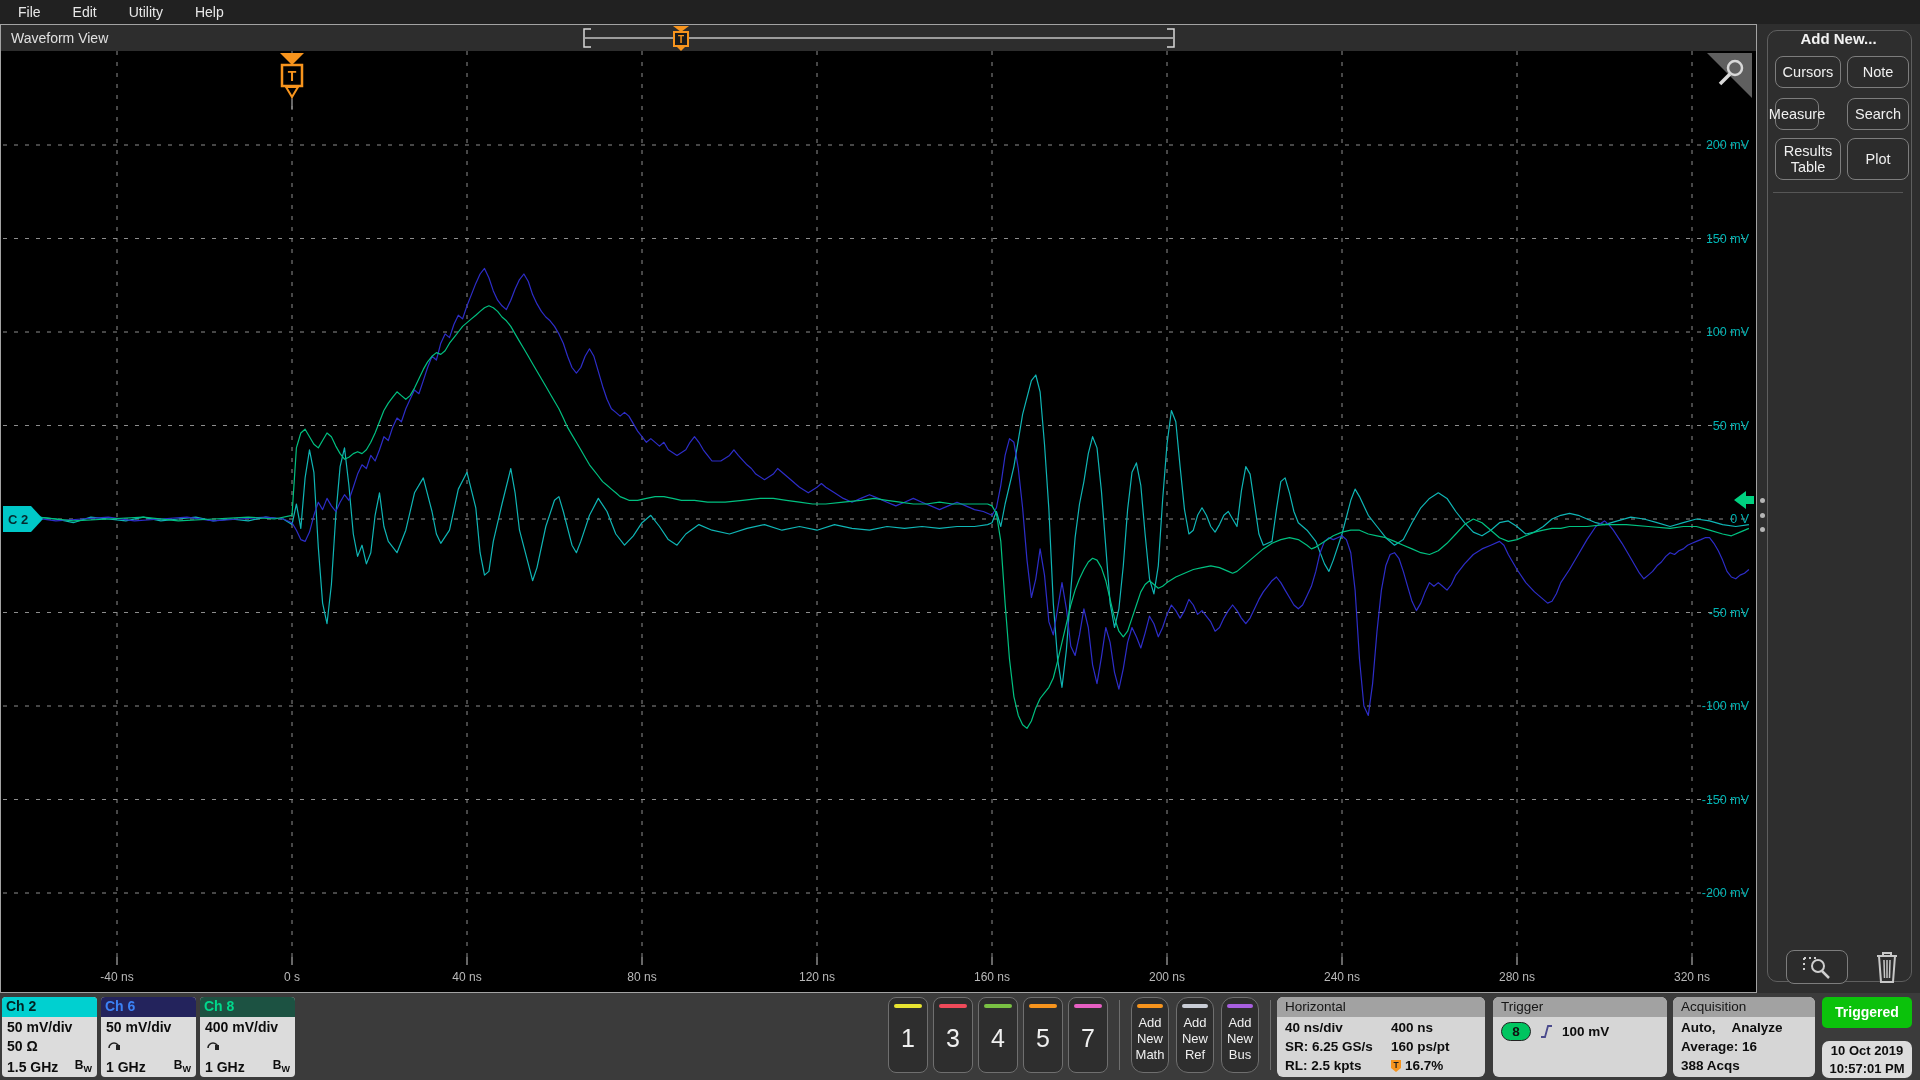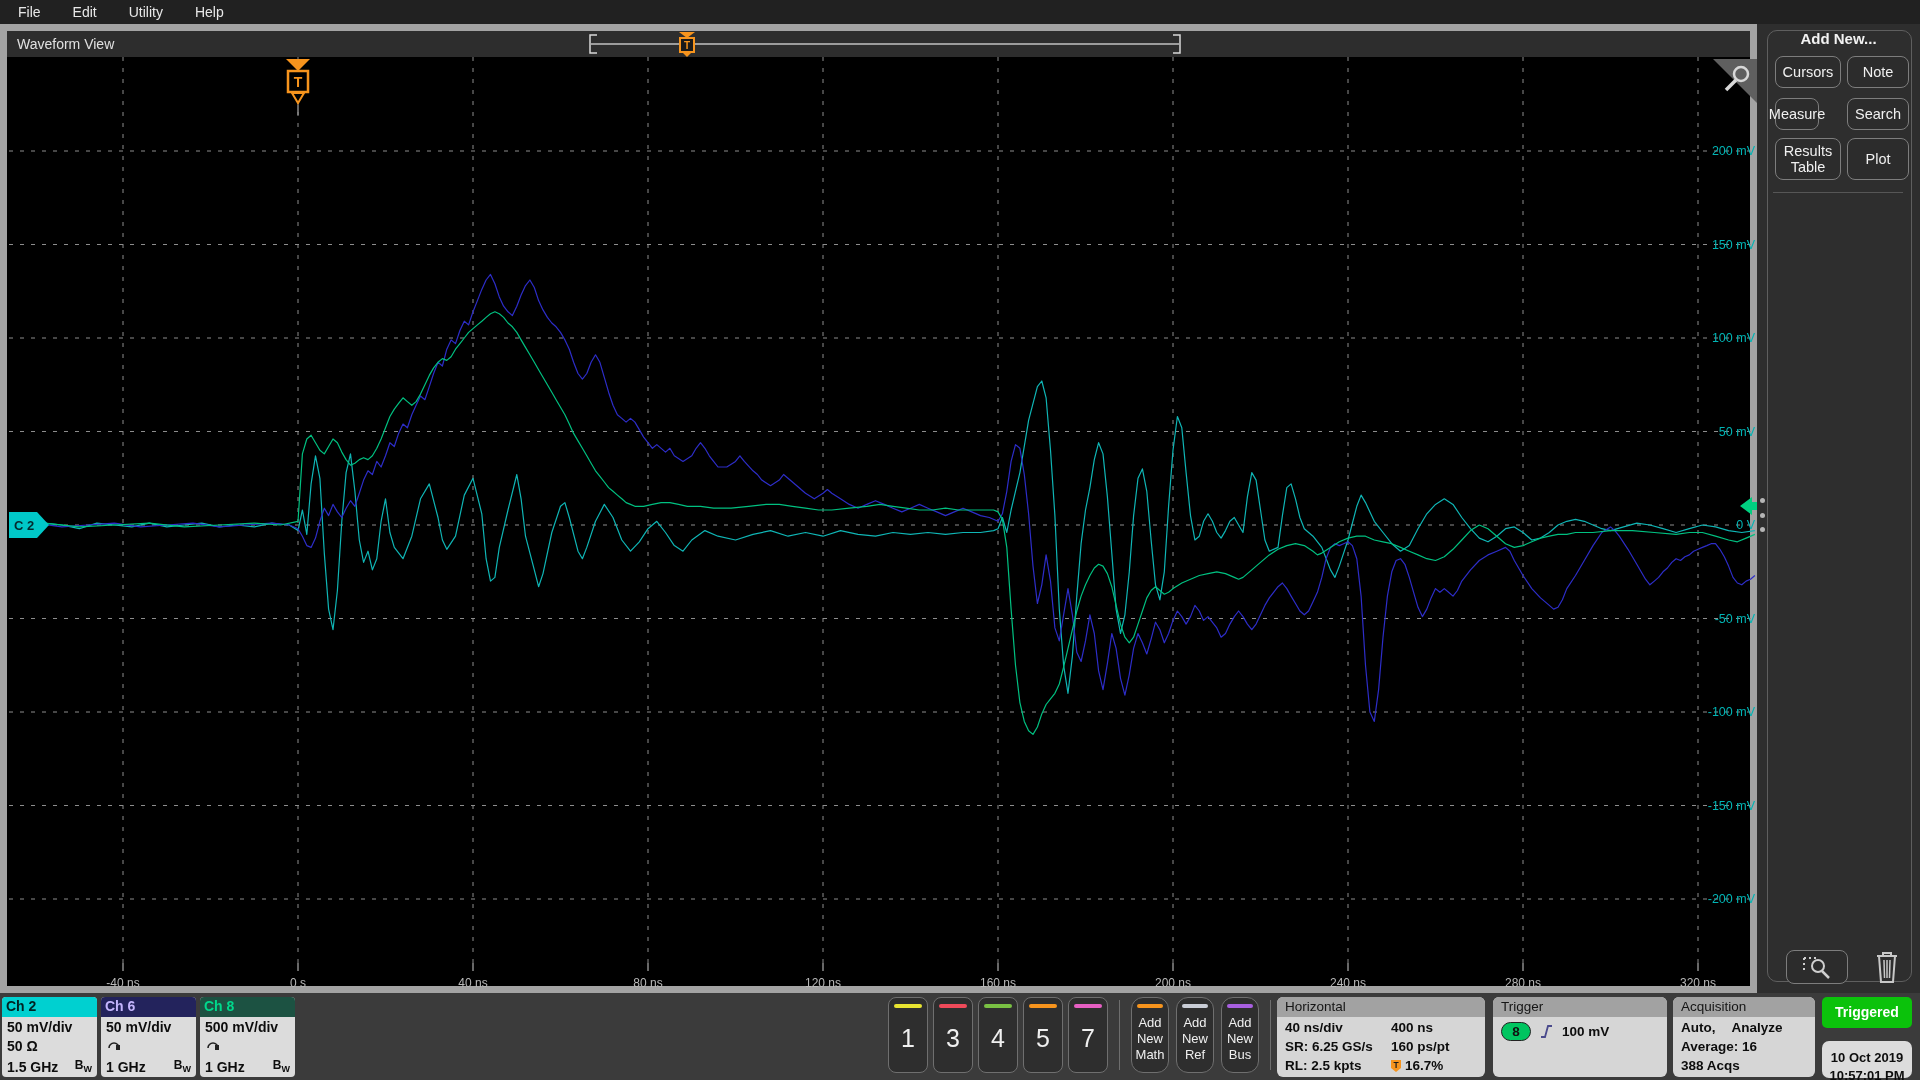--- a/index.html
+++ b/index.html
@@ -7,21 +7,21 @@
   body, svg { font-family:"Liberation Sans", sans-serif; }
   .stage { position:relative; width:1920px; height:1080px; background:#3b3b3b; overflow:hidden; }
 
   
   .menubar { position:absolute; left:0; top:0; width:1920px; height:24px; background:#212121;
              display:flex; align-items:center; padding-left:18px; column-gap:32px; }
   .menu-item { color:#e8e8e8; font-size:14px; cursor:default; }
 
   
   .wfwindow { position:absolute; left:0; top:24px; width:1757px; height:969px;
-              border:7px solid #a3a3a3; background:#000; }
+              border:1px solid #a3a3a3; background:#000; }
   .titlebar { position:absolute; left:0; top:0; width:100%; height:26px; background:#2d2d2d;
               color:#e0e0e0; font-size:14px; line-height:26px; padding-left:10px; }
   .overview-svg { position:absolute; left:576px; top:1px; }
   #plot-svg { position:absolute; left:0; top:26px; }
 
   
   .sidebar { position:absolute; left:1757px; top:24px; width:163px; height:969px; background:#2e2e2e; }
   .sb-box { position:absolute; left:10px; top:6px; width:145px; height:952px;
             border:1px solid #5f5f5f; border-radius:10px; }
   .sb-header { position:absolute; left:0; top:6px; width:100%; text-align:center;
@@ -61,21 +61,21 @@
   .hgrid { display:grid; grid-template-columns:106px auto; }
   .trig-row { display:flex; align-items:center; gap:8px; margin-top:4px; }
   .trig-src { min-width:30px; height:19px; border:1.5px solid #222; border-radius:10px;
               text-align:center; font-size:13.5px; font-weight:bold; color:#111; line-height:17px; }
   .tpos { display:inline-flex; align-items:center; gap:3px; }
 
   .triggered { position:absolute; left:1822px; top:997px; width:90px; height:31px; border-radius:5px;
                color:#fff; font-size:14px; font-weight:bold; text-align:center; line-height:31px; }
   .datetime { position:absolute; left:1822px; top:1041px; width:90px; height:37px; border-radius:7px;
               background:#dcdcdc; color:#0d0d0d; font-size:13px; font-weight:bold; text-align:center;
-              line-height:18px; padding-top:8px; }
+              line-height:18px; padding-top:1px; }
 </style>
 </head>
 <body>
 
 <div class="stage">
 
   <div class="menubar">
     <span class="menu-item">File</span>
     <span class="menu-item">Edit</span>
     <span class="menu-item">Utility</span>
@@ -221,37 +221,37 @@
     <div class="ch-body">
       <div>50 mV/div</div>
       <div>50 Ω</div>
       <div class="ch-bwrow">
           <span>1.5 GHz</span>
         <span class="bw"><span>B</span><sub>W</sub></span>
         </div>
     </div>
   </div>
   <div class="ch-badge" style="left:101px;">
-    <div class="ch-head" style="background-color: rgb(35, 35, 92); color: #c4b5fd;">Ch 6</div>
+    <div class="ch-head" style="background-color: rgb(35, 35, 92); color: #3b82f6;">Ch 6</div>
     <div class="ch-body">
       <div>50 mV/div</div>
       <div style="height:19px;"><svg width="17" height="14">
         <path d="M3,11 a5,5 0 1,1 10,0" stroke="#222" stroke-width="1.6" fill="none"></path>
         <rect x="10" y="8" width="4" height="5" fill="#222"></rect>
           </svg></div>
       <div class="ch-bwrow">
           <span>1 GHz</span>
         <span class="bw"><span>B</span><sub>W</sub></span>
         </div>
     </div>
   </div>
   <div class="ch-badge" style="left:200px;">
     <div class="ch-head" style="background-color: rgb(28, 82, 66); color: rgb(0, 216, 140);">Ch 8</div>
     <div class="ch-body">
-      <div>500 mV/div</div>
+      <div>400 mV/div</div>
       <div style="height:19px;"><svg width="17" height="14">
         <path d="M3,11 a5,5 0 1,1 10,0" stroke="#222" stroke-width="1.6" fill="none"></path>
         <rect x="10" y="8" width="4" height="5" fill="#222"></rect>
           </svg></div>
       <div class="ch-bwrow">
           <span>1 GHz</span>
         <span class="bw"><span>B</span><sub>W</sub></span>
         </div>
     </div>
   </div>

